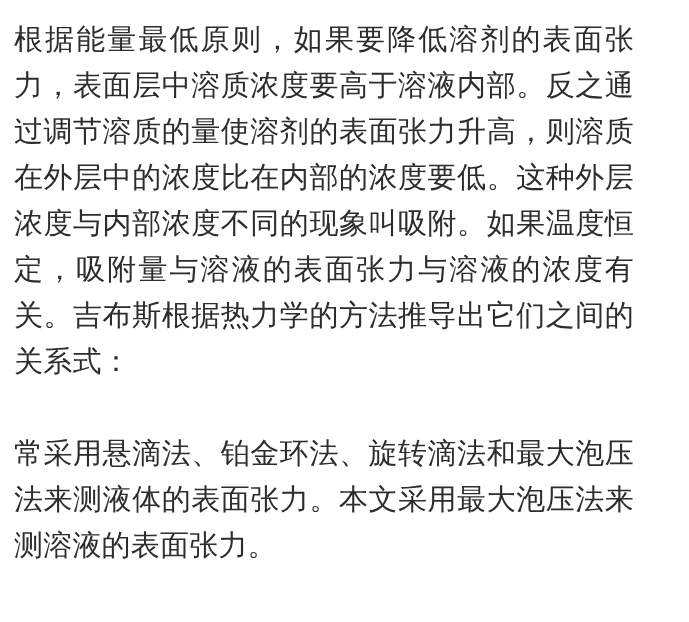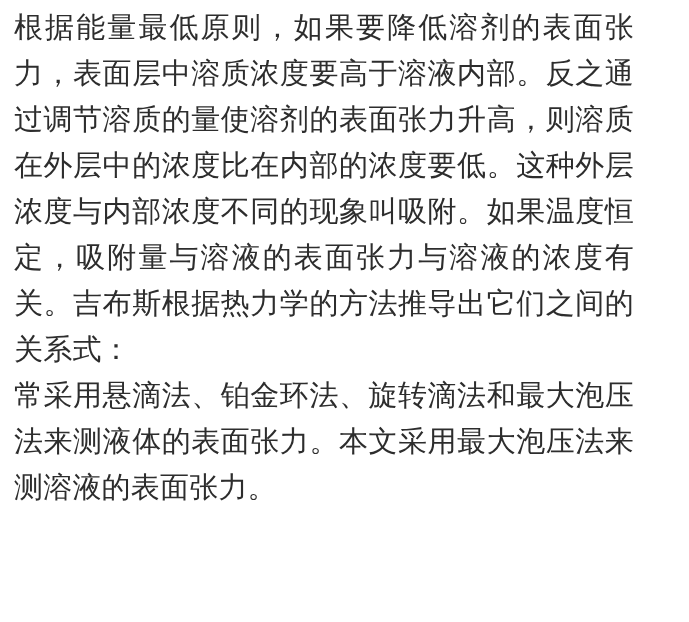--- a/index.html
+++ b/index.html
@@ -11,34 +11,35 @@
     width: 689px;
     height: 622px;
     font-family: "Liberation Sans", sans-serif;
     color: #2b2b2b;
     overflow: hidden;
   }
   .page {
     box-sizing: border-box;
     width: 648px;
     height: 622px;
-    padding: 4px 14px 0 14px;
+    padding: 16px 14px 0 14px;
     background: #ffffff;
   }
   .para {
     font-size: 29px;
     line-height: 46px;
     letter-spacing: 0.2px;
     text-align: justify;
     text-justify: inter-ideograph;
     color: #2d2d2d;
     margin: 0;
     word-break: break-all;
   }
   .para + .para {
+    margin-top: 46px;
   }
 </style>
 </head>
 <body>
 
 <div class="page">
   <p class="para">根据能量最低原则，如果要降低溶剂的表面张力，表面层中溶质浓度要高于溶液内部。反之通过调节溶质的量使溶剂的表面张力升高，则溶质在外层中的浓度比在内部的浓度要低。这种外层浓度与内部浓度不同的现象叫吸附。如果温度恒定，吸附量与溶液的表面张力与溶液的浓度有关。吉布斯根据热力学的方法推导出它们之间的关系式：</p>
   <p class="para">常采用悬滴法、铂金环法、旋转滴法和最大泡压法来测液体的表面张力。本文采用最大泡压法来测溶液的表面张力。</p>
 </div>
 

